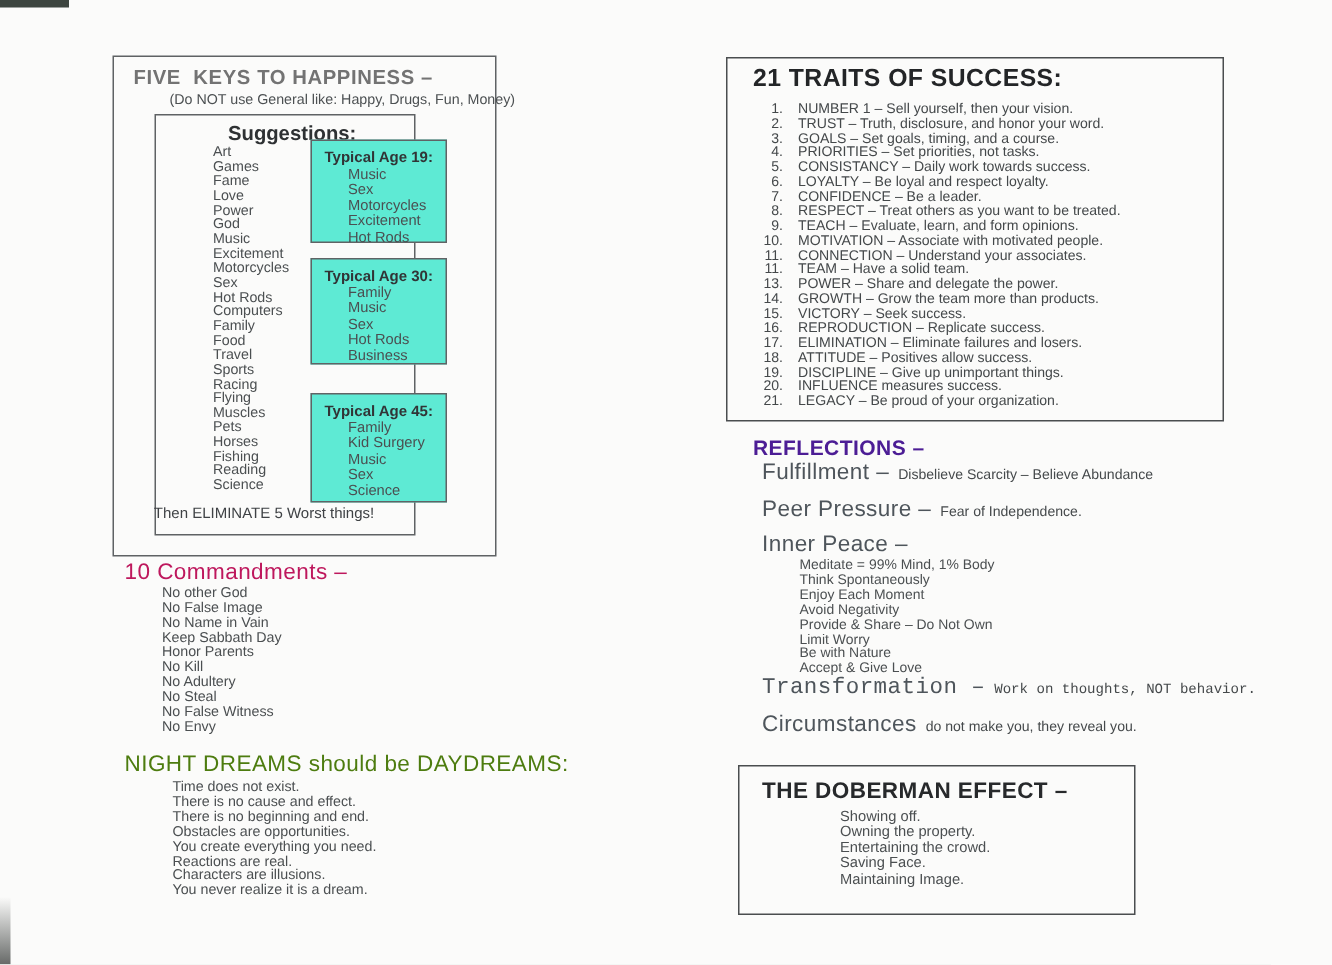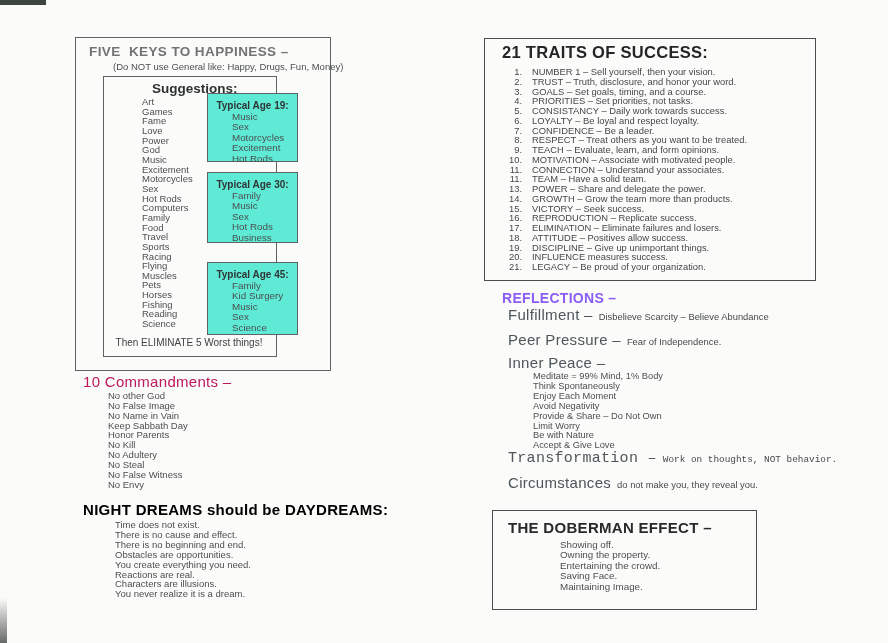--- a/index.html
+++ b/index.html
@@ -19,34 +19,34 @@
     background:linear-gradient(to bottom, rgba(90,95,92,0), rgba(40,44,42,0.7)); }
 
   
   .fk-title { left:89px; top:44px; font-size:13.5px; font-weight:bold; letter-spacing:.4px; color:#737373; white-space:pre; }
   .fk-subtitle { left:89px; top:61px; font-size:9.5px; color:#4c5052;margin-left:24px; }
   .sug-heading { left:152px; top:81px; font-size:13.5px; font-weight:bold; color:#2e3133; }
   .sug-list { left:142px; top:97px; font-size:9.5px; line-height:9.65px; color:#4b4f51; }
   .age-box { position:absolute; left:207px; width:89px; border:1px solid #606365; background:#5eead4; }
   .age-title { text-align:center; font-weight:bold; font-size:10px; margin-top:6px; color:#313436; }
   .age-items { margin-top:1px; padding-left:24px; font-size:9.8px; line-height:10.4px; color:#4b4f51; }
-  .fk-footer { left:103px; top:337px; width:172px; text-align:center; font-size:10px; color:#3f4245; }
+  .fk-footer { left:90px; top:337px; width:172px; text-align:center; font-size:10px; color:#3f4245; }
 
   .cmd-title { left:83px; top:373px; font-size:15px; font-weight:normal; letter-spacing:.3px; color:#be185d; }
   .cmd-list { left:108px; top:391px; font-size:9.5px; line-height:9.85px; color:#4b4f51; }
 
-  .nd-title { left:83px; top:501px; font-size:15px; font-weight:bold; letter-spacing:.3px; color:#000000; }
+  .nd-title { left:83px; top:501px; font-size:15px; font-weight:normal; letter-spacing:.3px; color:#4d7c0f; }
   .nd-list { left:115px; top:520px; font-size:9.5px; line-height:9.9px; color:#4b4f51; }
 
   
   .traits-title { left:502px; top:43px; font-size:16.5px; font-weight:bold; letter-spacing:.3px; color:#232527; }
   .traits-list { left:500px; top:67px; font-size:9.4px; line-height:9.75px; color:#44484a; }
   .trait-num { display:inline-block; width:22px; text-align:right; margin-right:10px; }
 
-  .refl-title { left:486px; top:290px; font-size:14px; font-weight:bold; letter-spacing:.3px; color:#8b5cf6;padding-left:16px; }
+  .refl-title { left:486px; top:290px; font-size:14px; font-weight:bold; letter-spacing:.3px; color:#4c1d95;padding-left:16px; }
   .refl-line { position:absolute; white-space:nowrap; }
   .refl-lead { font-size:15px; color:#4e555b; letter-spacing:.3px; }
   .refl-text { font-size:9.4px; color:#45494b; margin-left:6px; }
   .ip-list { left:533px; top:372px; font-size:9.3px; line-height:9.9px; color:#4b4f51; }
 
   .dob-title { left:508px; top:519px; font-size:15px; font-weight:bold; letter-spacing:.3px; color:#27292b; }
   .dob-list { left:560px; top:540px; font-size:9.8px; line-height:10.4px; color:#4b4f51; }
 </style>
 </head>
 <body>

